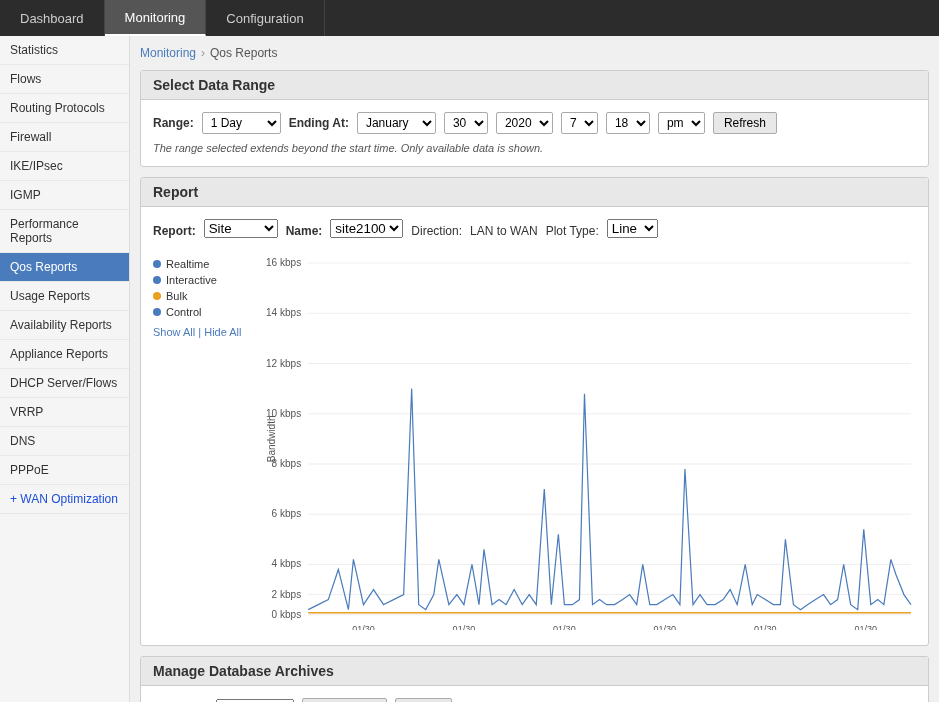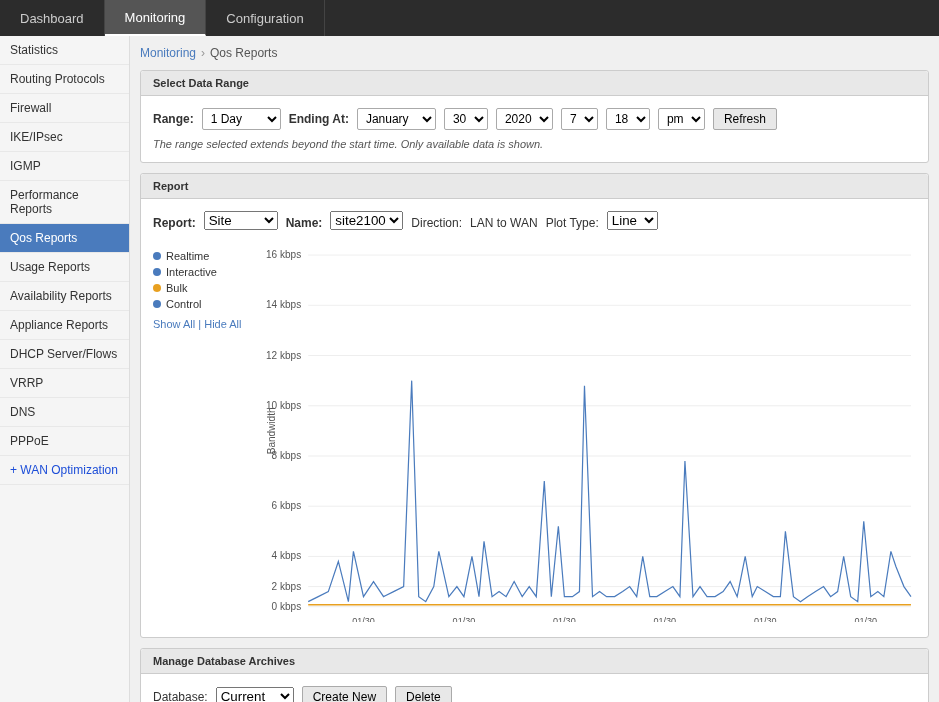--- a/index.html
+++ b/index.html
@@ -22,21 +22,21 @@
     
     .content { flex: 1; overflow-y: auto; padding: 10px; background: #f0f0f0; }
 
     
     .breadcrumb { font-size: 12px; margin-bottom: 10px; color: #555; display: flex; align-items: center; gap: 5px; }
     .breadcrumb a { color: #4a7bbd; text-decoration: none; cursor: pointer; }
     .breadcrumb .sep { color: #999; }
 
     
     .panel { background: #fff; border: 1px solid #ccc; border-radius: 3px; margin-bottom: 10px; }
-    .panel-header { background: #e8e8e8; border-bottom: 1px solid #ccc; padding: 6px 12px; font-weight: bold; font-size: 11px; border-radius: 3px 3px 0 0; }
+    .panel-header { background: #e8e8e8; border-bottom: 1px solid #ccc; padding: 6px 12px; font-weight: bold; font-size: 14px; border-radius: 3px 3px 0 0; }
     .panel-body { padding: 12px; }
 
     
     .form-row { display: flex; align-items: center; gap: 8px; margin-bottom: 8px; flex-wrap: wrap; }
     .form-row label { font-weight: bold; font-size: 12px; }
     .form-row select, .form-row input { font-size: 12px; border: 1px solid #aaa; border-radius: 2px; padding: 2px 4px; background: #fff; }
     .form-row select { height: 22px; }
     .info-text { font-size: 11px; color: #555; font-style: italic; margin-top: 4px; }
 
     button { font-size: 12px; padding: 3px 10px; border: 1px solid #aaa; background: #e8e8e8; border-radius: 2px; cursor: pointer; }
@@ -66,20 +66,21 @@
 <div class="top-nav">
   <div class="nav-tab">Dashboard</div>
   <div class="nav-tab active">Monitoring</div>
   <div class="nav-tab">Configuration</div>
 </div>
 
 <div class="main-layout">
 
   <div class="sidebar">
     <div class="sidebar-item">Statistics</div>
+    <div class="sidebar-item">Flows</div>
     <div class="sidebar-item">Routing Protocols</div>
     <div class="sidebar-item">Firewall</div>
     <div class="sidebar-item">IKE/IPsec</div>
     <div class="sidebar-item">IGMP</div>
     <div class="sidebar-item">Performance Reports</div>
     <div class="sidebar-item active">Qos Reports</div>
     <div class="sidebar-item">Usage Reports</div>
     <div class="sidebar-item">Availability Reports</div>
     <div class="sidebar-item">Appliance Reports</div>
     <div class="sidebar-item">DHCP Server/Flows</div>

